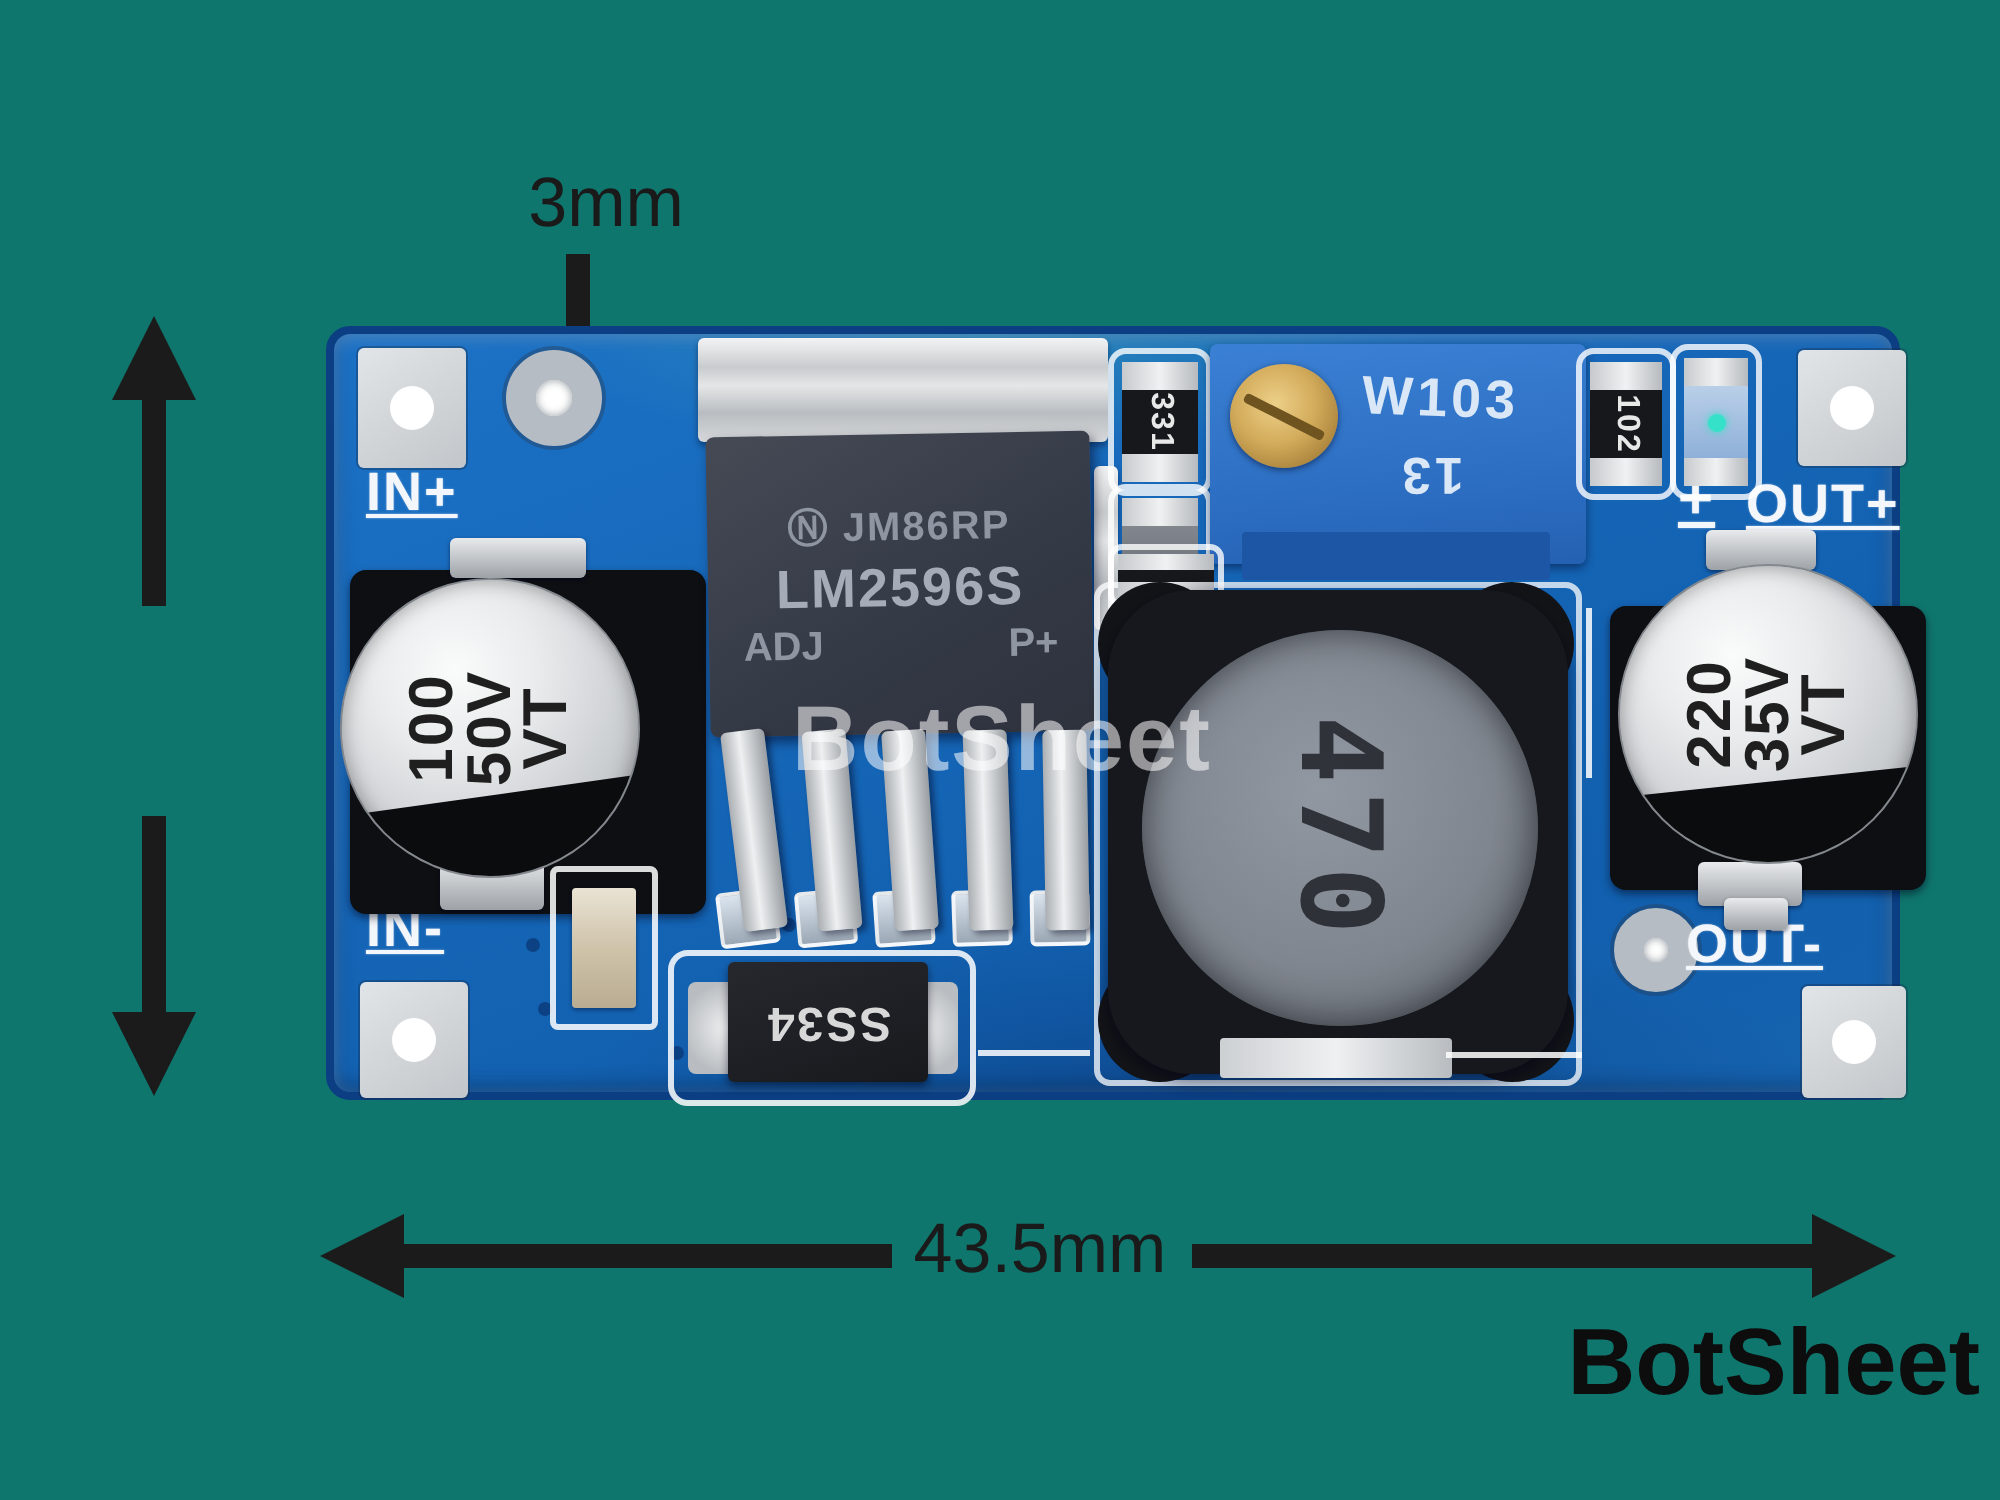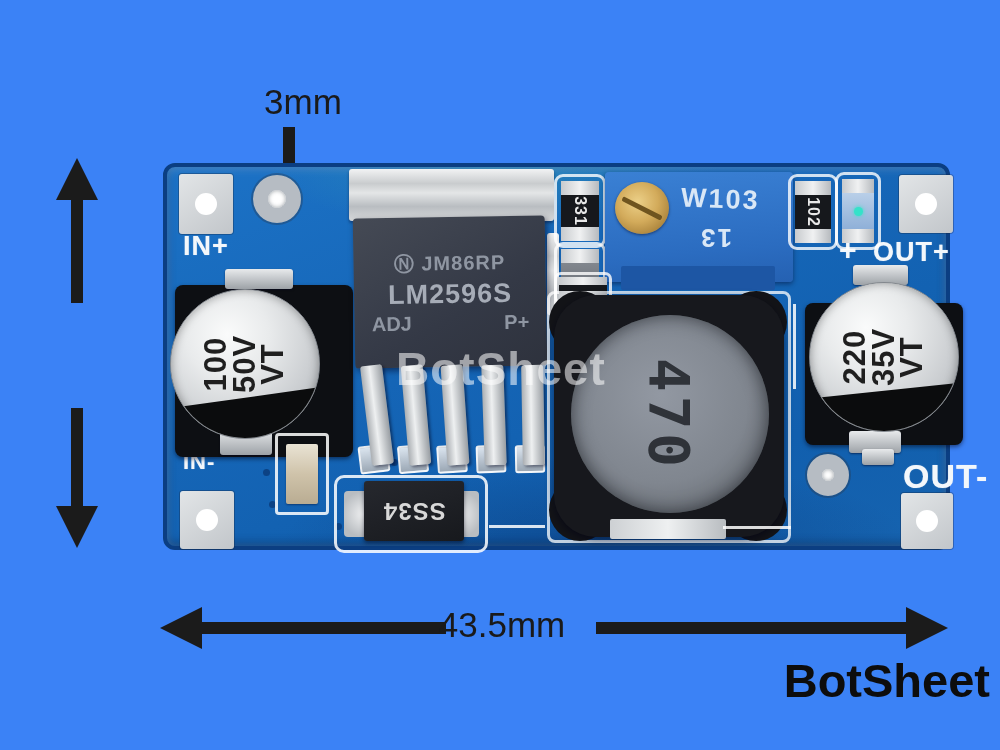--- a/index.html
+++ b/index.html
@@ -1,18 +1,18 @@
 <!DOCTYPE html>
 <html><head>
 <meta charset="utf-8">
 <style>
   * { margin:0; padding:0; box-sizing:border-box; }
   body { background:#fff; font-family:"Liberation Sans", sans-serif; }
-  .canvas { position:relative; width:1000px; height:750px; background:#3b82f6; overflow:hidden; }
-  .abs { position:absolute; }
+  .canvas { position:relative; width:1000px; height:750px; background:#0f766e; overflow:hidden; }
+  .abs { position:absolute;text-decoration:underline; }
 
   
   .dim-label { position:absolute; color:#1a1a1a; font-size:35px; text-align:center; }
   .shaft-v { position:absolute; width:12px; background:#1b1b1b; }
   .shaft-h { position:absolute; height:12px; background:#1b1b1b; }
   .tri { position:absolute; width:0; height:0; }
   .tri-up    { border-left:21px solid transparent; border-right:21px solid transparent; border-bottom:42px solid #1b1b1b; }
   .tri-down  { border-left:21px solid transparent; border-right:21px solid transparent; border-top:42px solid #1b1b1b; }
   .tri-left  { border-top:21px solid transparent; border-bottom:21px solid transparent; border-right:42px solid #1b1b1b; }
   .tri-right { border-top:21px solid transparent; border-bottom:21px solid transparent; border-left:42px solid #1b1b1b; }
@@ -118,21 +118,21 @@
   <div class="shaft-v" style="left:283px; top:127px; height:56px;"></div>
   <div class="tri tri-down" style="left:268px; top:178px;"></div>
 
   <div class="tri tri-up" style="left:56px; top:158px;"></div>
   <div class="shaft-v" style="left:71px; top:196px; height:107px;"></div>
   <div class="shaft-v" style="left:71px; top:408px; height:100px;"></div>
   <div class="tri tri-down" style="left:56px; top:506px;"></div>
 
   <div class="tri tri-left" style="left:160px; top:607px;"></div>
   <div class="shaft-h" style="left:198px; top:622px; width:248px;"></div>
-  <div class="dim-label" style="left:430px; top:605px; width:144px;">43.5mm</div>
+  <div class="dim-label" style="left:448px; top:605px; width:144px;">43.5mm</div>
   <div class="shaft-h" style="left:596px; top:622px; width:312px;"></div>
   <div class="tri tri-right" style="left:906px; top:607px;"></div>
 
   <div class="board">
 
     <div class="pad" style="left:12px; top:7px; width:54px; height:60px;">
         <div class="hole"></div>
       </div>
     <div class="pad" style="left:13px; top:324px; width:54px; height:58px;">
         <div class="hole"></div>
@@ -141,24 +141,24 @@
         <div class="hole"></div>
       </div>
     <div class="pad" style="left:734px; top:326px; width:52px; height:56px;">
         <div class="hole"></div>
       </div>
 
     <div class="mount-hole" style="left:86px; top:8px; width:48px; height:48px;"></div>
     <div class="mount-hole" style="left:640px; top:287px; width:42px; height:42px;"></div>
 
     <div class="silk abs" style="left:16px; top:64px; font-size:27px;">IN+</div>
-    <div class="silk abs" style="left:16px; top:282px; font-size:22px;">IN-</div>
+    <div class="silk abs" style="left:16px; top:282px; font-size:27px;">IN-</div>
     <div class="silk abs" style="left:672px; top:66px; font-size:30px;">+</div>
     <div class="silk abs" style="left:706px; top:70px; font-size:27px;">OUT+</div>
-    <div class="silk abs" style="left:736px; top:290px; font-size:34px;">OUT-</div>
+    <div class="silk abs" style="left:676px; top:290px; font-size:27px;">OUT-</div>
 
     <div class="via" style="left:96px; top:302px;"></div>
     <div class="via" style="left:102px; top:334px;"></div>
     <div class="via" style="left:168px; top:356px;"></div>
     <div class="via" style="left:224px; top:292px;"></div>
     <div class="via" style="left:138px; top:300px;"></div>
 
     <div class="cap-base" style="left:8px; top:118px; width:178px; height:172px;"></div>
     <div class="cap-lead" style="left:58px; top:102px; width:68px; height:20px;"></div>
     <div class="cap-lead" style="left:53px; top:262px; width:52px; height:26px;"></div>

